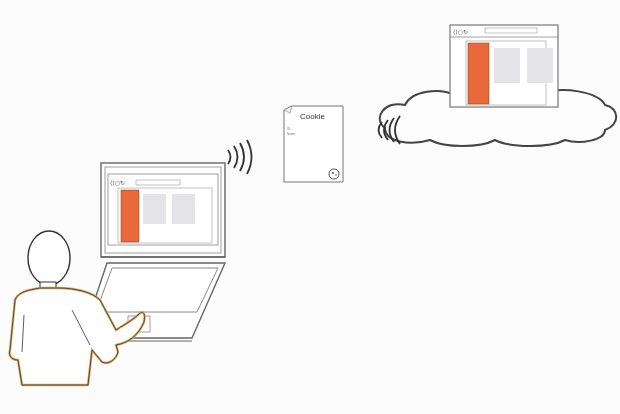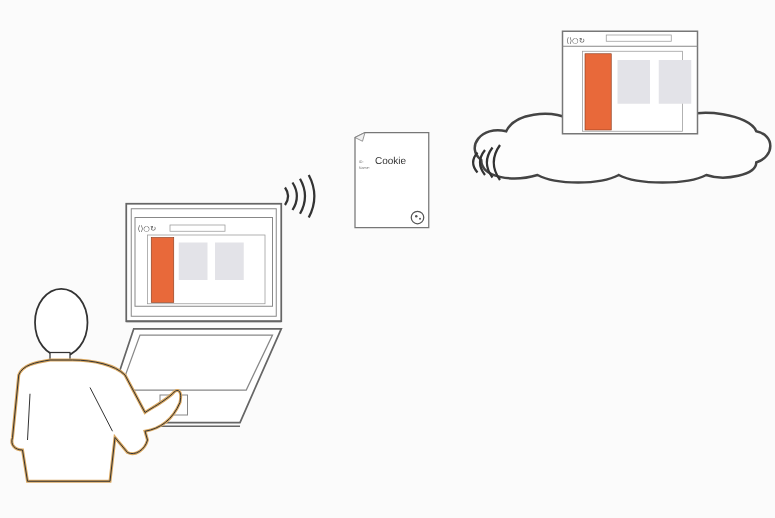--- a/index.html
+++ b/index.html
@@ -1,18 +1,18 @@
 <!DOCTYPE html>
 <html><head>
 <meta charset="utf-8">
 <style>
   html, body { margin:0; padding:0; }
   body { width:620px; height:414px; background:#fbfbfb; position:relative; overflow:hidden; font-family:"Liberation Sans", sans-serif; }
   svg { position:absolute; left:0; top:0; }
-  .cookie-title { position:absolute; left:300px; top:124px; font-size:8px; color:#333; }
+  .cookie-title { position:absolute; left:300px; top:112px; font-size:8px; color:#333; }
   .cookie-l1 { position:absolute; left:287px; top:127px; font-size:3px; color:#777; }
   .cookie-l2 { position:absolute; left:287px; top:132px; font-size:3px; color:#777; }
 </style>
 </head>
 <body>
 
 <svg width="620" height="414" viewBox="0 0 620 414">
 
   <g>
     <path d="M385,128 C372,118 385,100 405,105 C412,90 440,88 455,95 C470,82 520,82 540,95 C560,85 600,92 605,105 C620,108 620,125 605,130 C605,140 580,145 565,140 C550,148 510,148 495,140 C480,148 445,148 430,140 C410,146 385,142 385,128 Z" fill="#fdfdfd" stroke="#444" stroke-width="2"></path>

